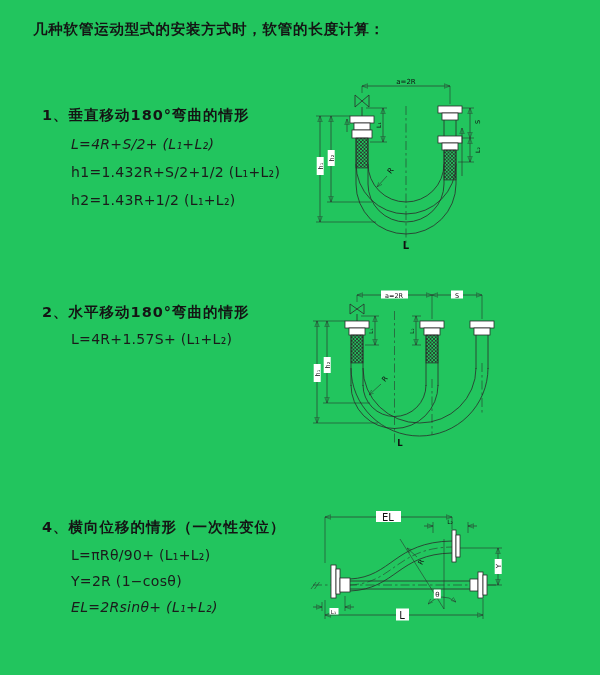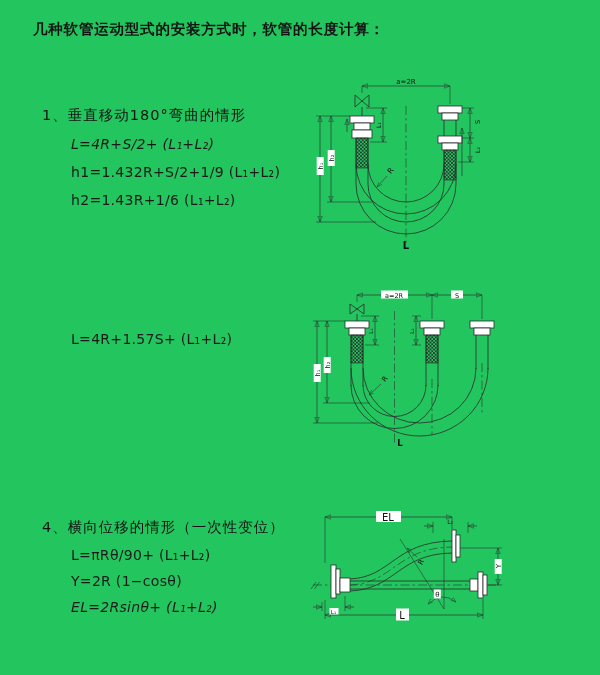--- a/index.html
+++ b/index.html
@@ -5,21 +5,21 @@
   html,body { margin:0; padding:0; background:#ffffff; }
   .page {
     position:relative; width:600px; height:675px; background:#22c55e; overflow:hidden;
     font-family:"DejaVu Sans","Liberation Sans",sans-serif; color:#141414;
   }
   .doc-title {
     position:absolute; left:33px; top:20px;
     font-size:14.5px; font-weight:bold; letter-spacing:.8px; white-space:nowrap;
   }
   .sec-heading {
-    position:absolute; font-size:14.5px; font-weight:normal; letter-spacing:1px; white-space:nowrap;
+    position:absolute; font-size:14.5px; font-weight:bold; letter-spacing:1px; white-space:nowrap;
   }
   .formula {
     position:absolute; font-size:14px; letter-spacing:.3px; white-space:nowrap; color:#1b1b1b;
   }
   svg { position:absolute; overflow:visible; }
   svg * { vector-effect:none; }
   svg line, svg path, svg rect { stroke:#2b2b2b; fill:none; stroke-width:.8; }
   svg rect.fw { fill:#fff; }
   svg rect.bg { fill:#fff; stroke:none; }
   svg rect.hz1 { fill:url(#hz1); stroke-width:.6; }
@@ -34,23 +34,24 @@
 </style>
 </head>
 <body>
 
 <div class="page">
 
   <div class="doc-title">几种软管运动型式的安装方式时，软管的长度计算：</div>
 
   <div class="sec-heading" style="left:42px; top:106px;">1、垂直移动180°弯曲的情形</div>
   <div class="formula" style="left:71px; top:136px;font-style:italic;">L=4R+S/2+ (L₁+L₂)</div>
-  <div class="formula" style="left:71px; top:164px;">h1=1.432R+S/2+1/9 (L₁+L₂)</div>
-  <div class="formula" style="left:71px; top:192px;">h2=1.43R+1/6 (L₁+L₂)</div>
-
+  <div class="formula" style="left:71px; top:164px;">h1=1.432R+S/2+1/2 (L₁+L₂)</div>
+  <div class="formula" style="left:71px; top:192px;">h2=1.43R+1/2 (L₁+L₂)</div>
+
+  <div class="sec-heading" style="left:42px; top:303px;">2、水平移动180°弯曲的情形</div>
   <div class="formula" style="left:71px; top:331px;">L=4R+1.57S+ (L₁+L₂)</div>
 
   <div class="sec-heading" style="left:42px; top:518px;">4、横向位移的情形（一次性变位）</div>
   <div class="formula" style="left:71px; top:547px;">L=πRθ/90+ (L₁+L₂)</div>
   <div class="formula" style="left:71px; top:573px;">Y=2R (1−cosθ)</div>
   <div class="formula" style="left:71px; top:599px;font-style:italic;">EL=2Rsinθ+ (L₁+L₂)</div>
 
   <svg style="left:312px; top:72px;" width="270" height="182" viewBox="0 0 270 182">
     <defs>
       <marker id="ah1" viewBox="0 0 10 10" refX="10" refY="5" markerWidth="9" markerHeight="9" orient="auto-start-reverse">

